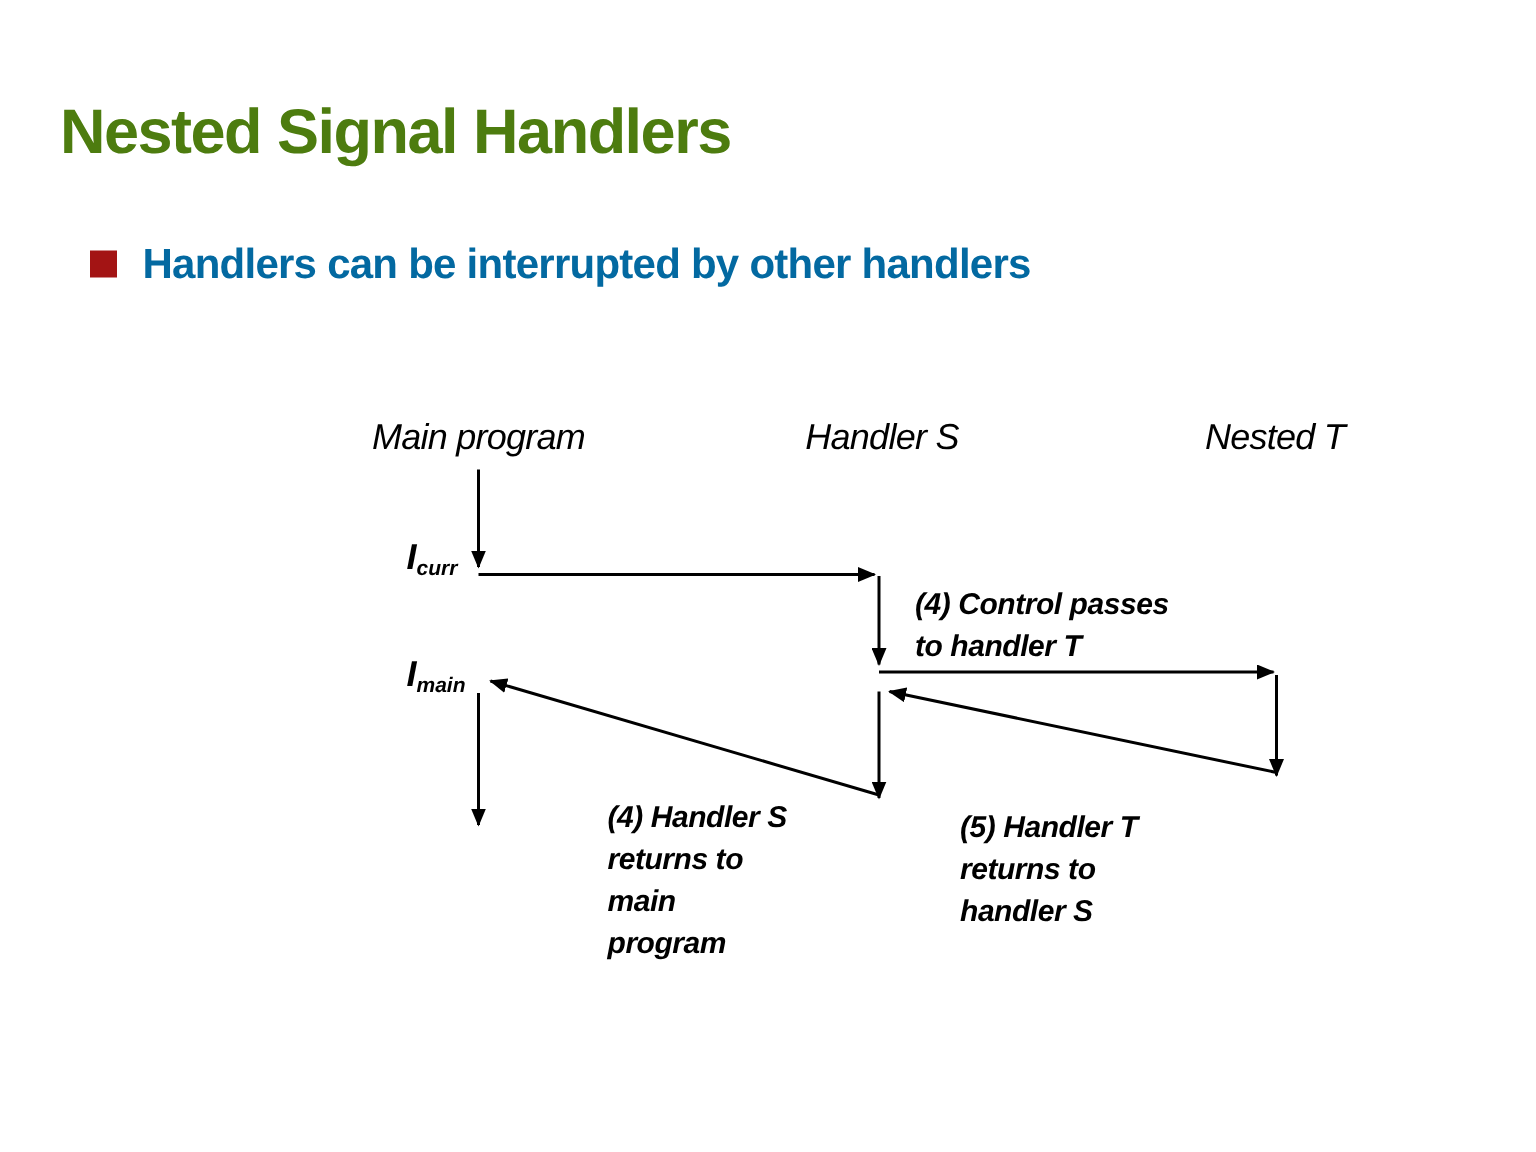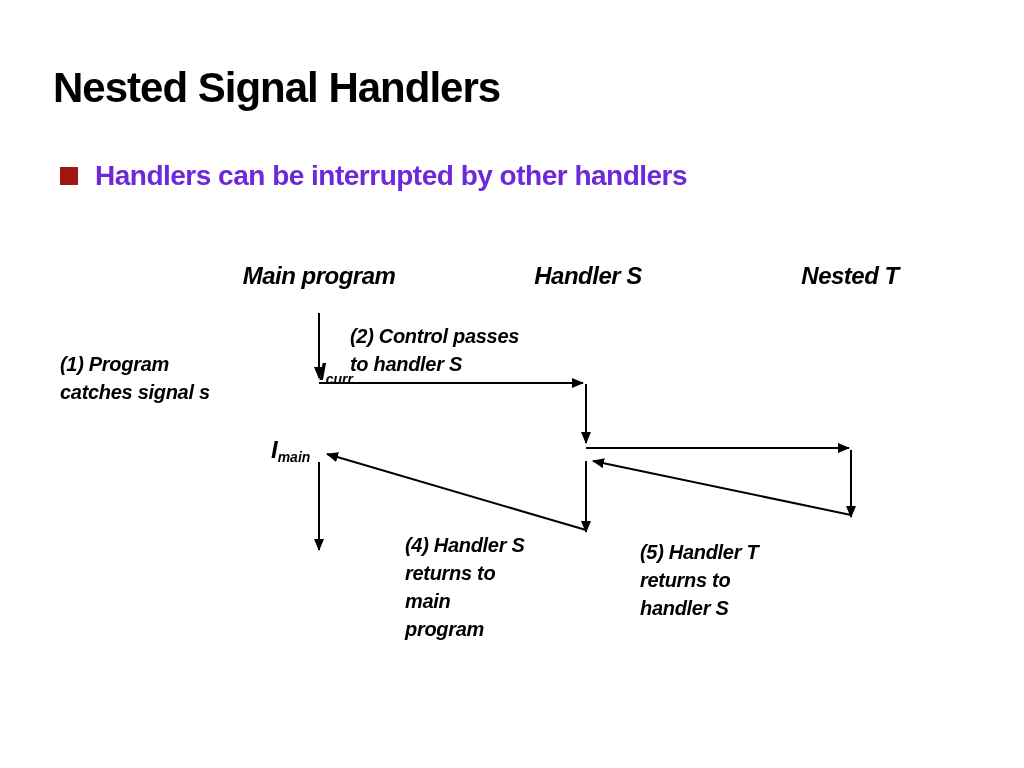--- a/index.html
+++ b/index.html
@@ -11,58 +11,59 @@
     position: relative;
     width: 1024px;
     height: 768px;
     background: #ffffff;
     overflow: hidden;
     font-family: "Liberation Sans", sans-serif;
     color: #000000;
   }
   .slide-title {
     position: absolute;
-    left: 53px;
+    left: 40px;
     top: 64px;
     margin: 0;
     font-size: 42px;
     font-weight: bold;
     letter-spacing: -1px;
-    color: #000000;
+    color: #4d7c0f;
   }
   .bullet-row {
     position: absolute;
     left: 60px;
     top: 160px;
     display: flex;
     align-items: flex-start;
   }
   .bullet-square {
     display: inline-block;
     width: 18px;
     height: 18px;
     margin-top: 7px;
     margin-right: 17px;
     background: #a31414;
   }
   .bullet-text {
     font-size: 28px;
     font-weight: bold;
     letter-spacing: -0.5px;
-    color: #6d28d9;
+    color: #0369a1;
   }
   
   .dg-header {
     position: absolute;
     font-size: 24px;
-    font-weight: bold;
+    font-weight: normal;
     font-style: italic;
     white-space: nowrap;
     transform: translateX(-50%);
     letter-spacing: -0.5px;
+    margin-top: 16px;
   }
   .dg-label {
     position: absolute;
     font-size: 20px;
     font-weight: bold;
     font-style: italic;
     line-height: 28px;
     white-space: pre-line;
     letter-spacing: -0.3px;
   }
@@ -89,33 +90,31 @@
 
   <div class="bullet-row">
     <span class="bullet-square"></span>
     <span class="bullet-text">Handlers can be interrupted by other handlers</span>
   </div>
 
   <div class="dg-header" style="left:319px; top:262px;">Main program</div>
   <div class="dg-header" style="left:588px; top:262px;">Handler S</div>
   <div class="dg-header" style="left:850px; top:262px;">Nested T</div>
 
-  <div class="dg-label" style="left:60px;  top:350px;">(1) Program
-catches signal s</div>
-  <div class="dg-label" style="left:350px; top:322px;">(2) Control passes
-to handler S</div>
+  <div class="dg-label" style="left:610px; top:389px;">(4)  Control passes
+to handler T</div>
   <div class="dg-label" style="left:640px; top:538px;">(5) Handler T
 returns to
 handler S</div>
   <div class="dg-label" style="left:405px; top:531px;">(4) Handler S
 returns to
 main
 program</div>
 
-  <div class="imarker" style="left:271px; top:358px;margin-left:48px;"><span class="ibase">I</span><span class="isub">curr</span></div>
+  <div class="imarker" style="left:271px; top:358px;"><span class="ibase">I</span><span class="isub">curr</span></div>
   <div class="imarker" style="left:271px; top:436px;"><span class="ibase">I</span><span class="isub">main</span></div>
 
   <svg class="diagram-svg" width="1024" height="768" viewBox="0 0 1024 768">
     <defs>
       <marker id="arrowhead" markerUnits="userSpaceOnUse" markerWidth="12" markerHeight="10" viewBox="0 0 12 10" refX="11" refY="5" orient="auto">
         <path d="M0,0 L12,5 L0,10 z" fill="#000000"></path>
       </marker>
     </defs>
     <g stroke="#000000" stroke-width="2" fill="none">
       <line x1="319" y1="313" x2="319" y2="378" marker-end="url(#arrowhead)"></line>

